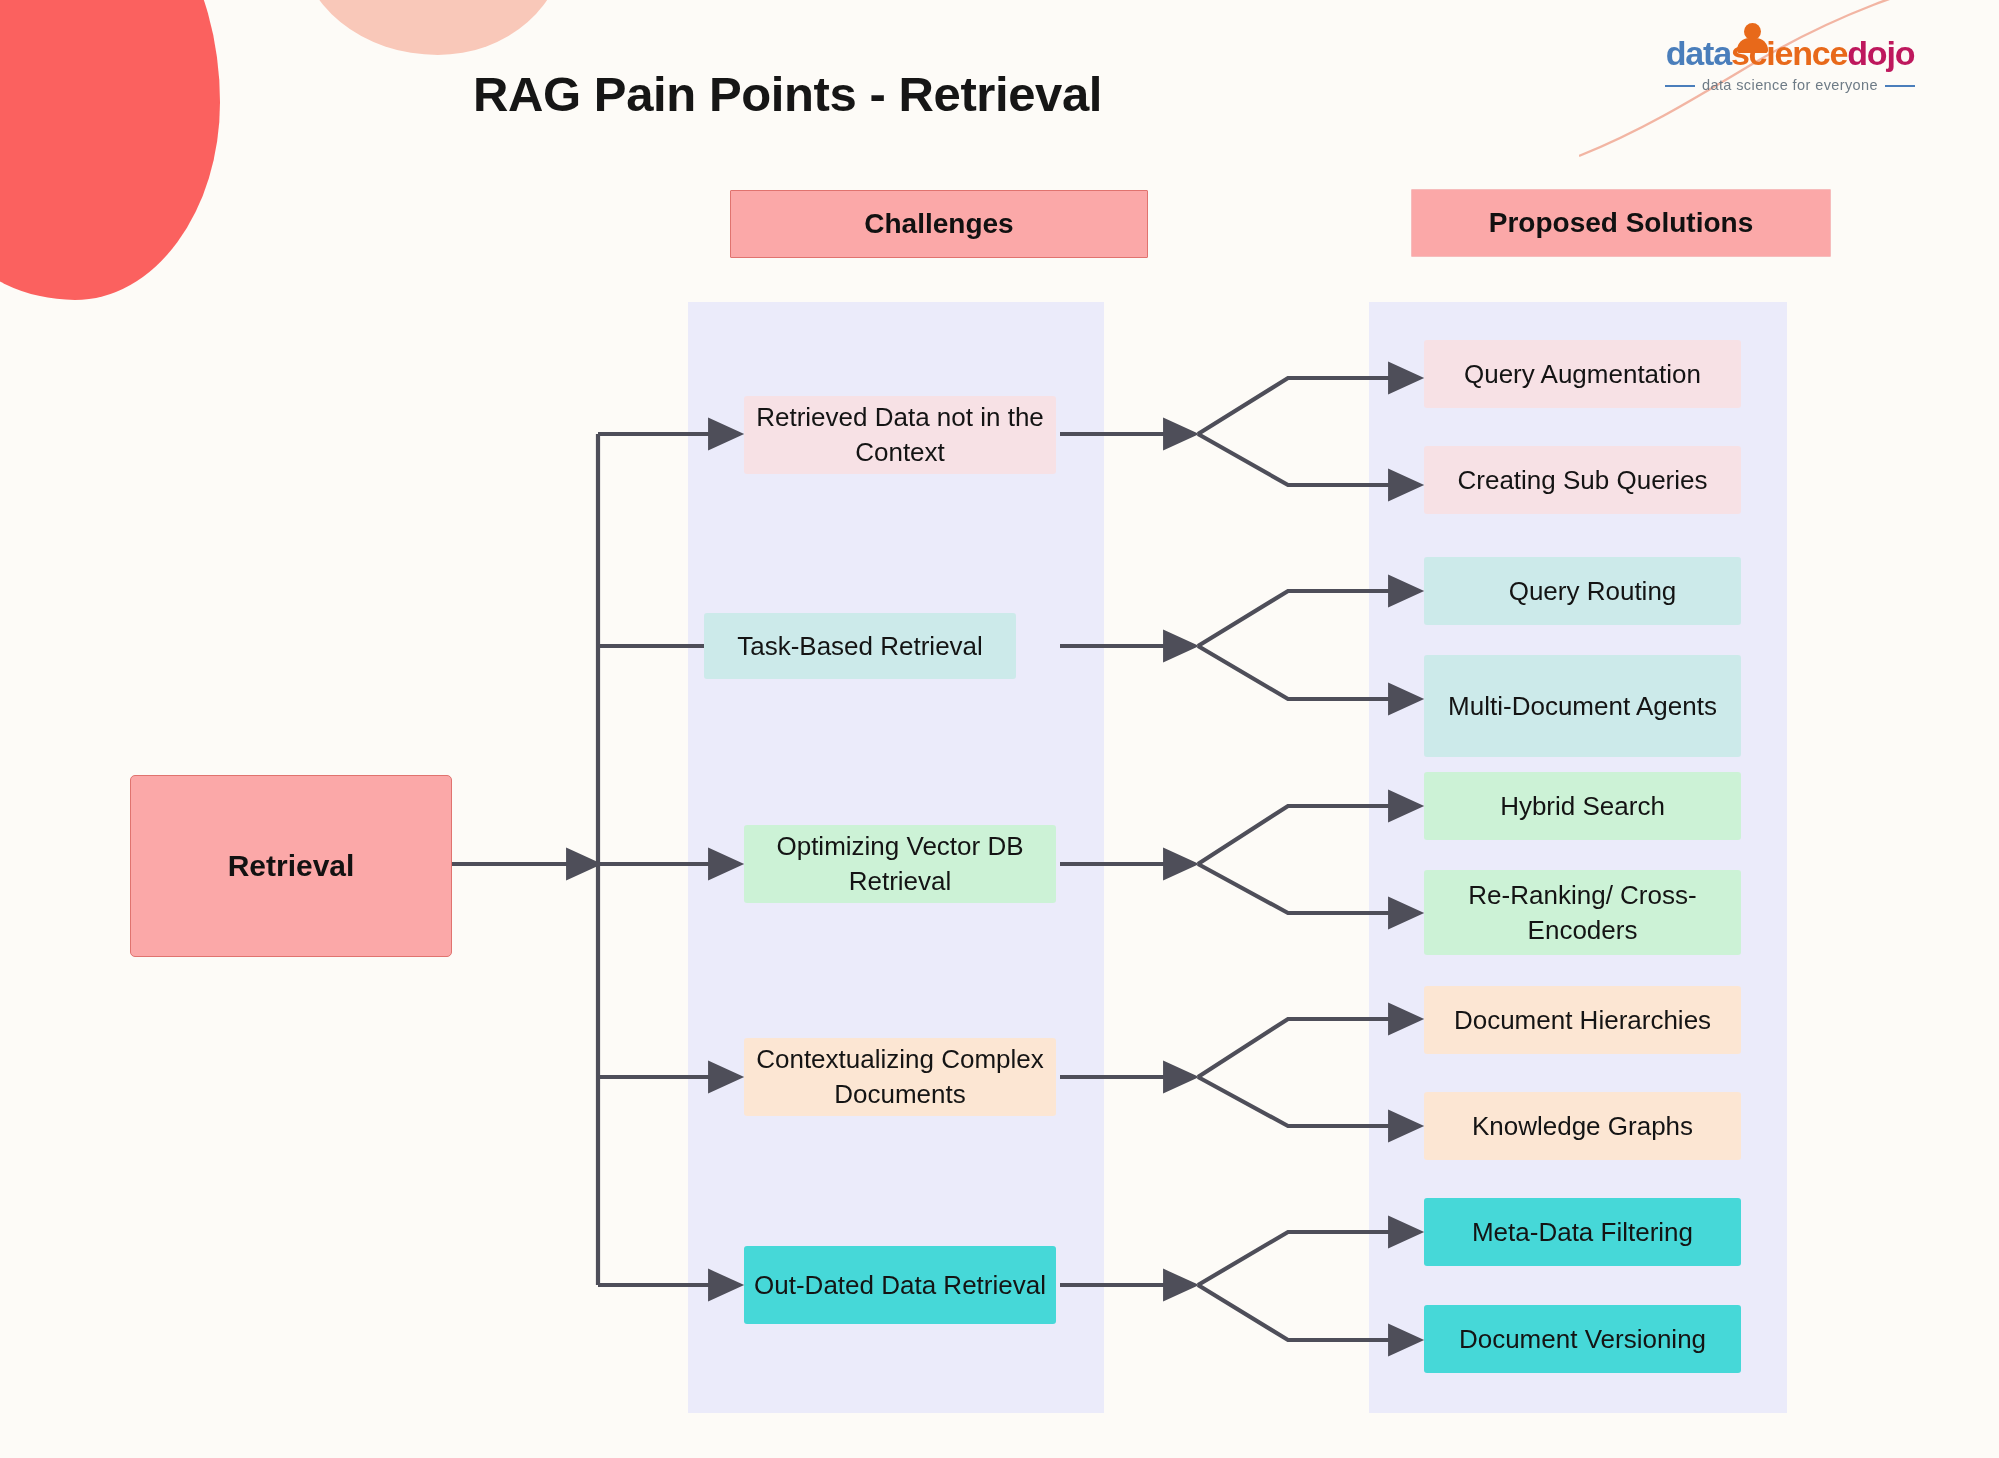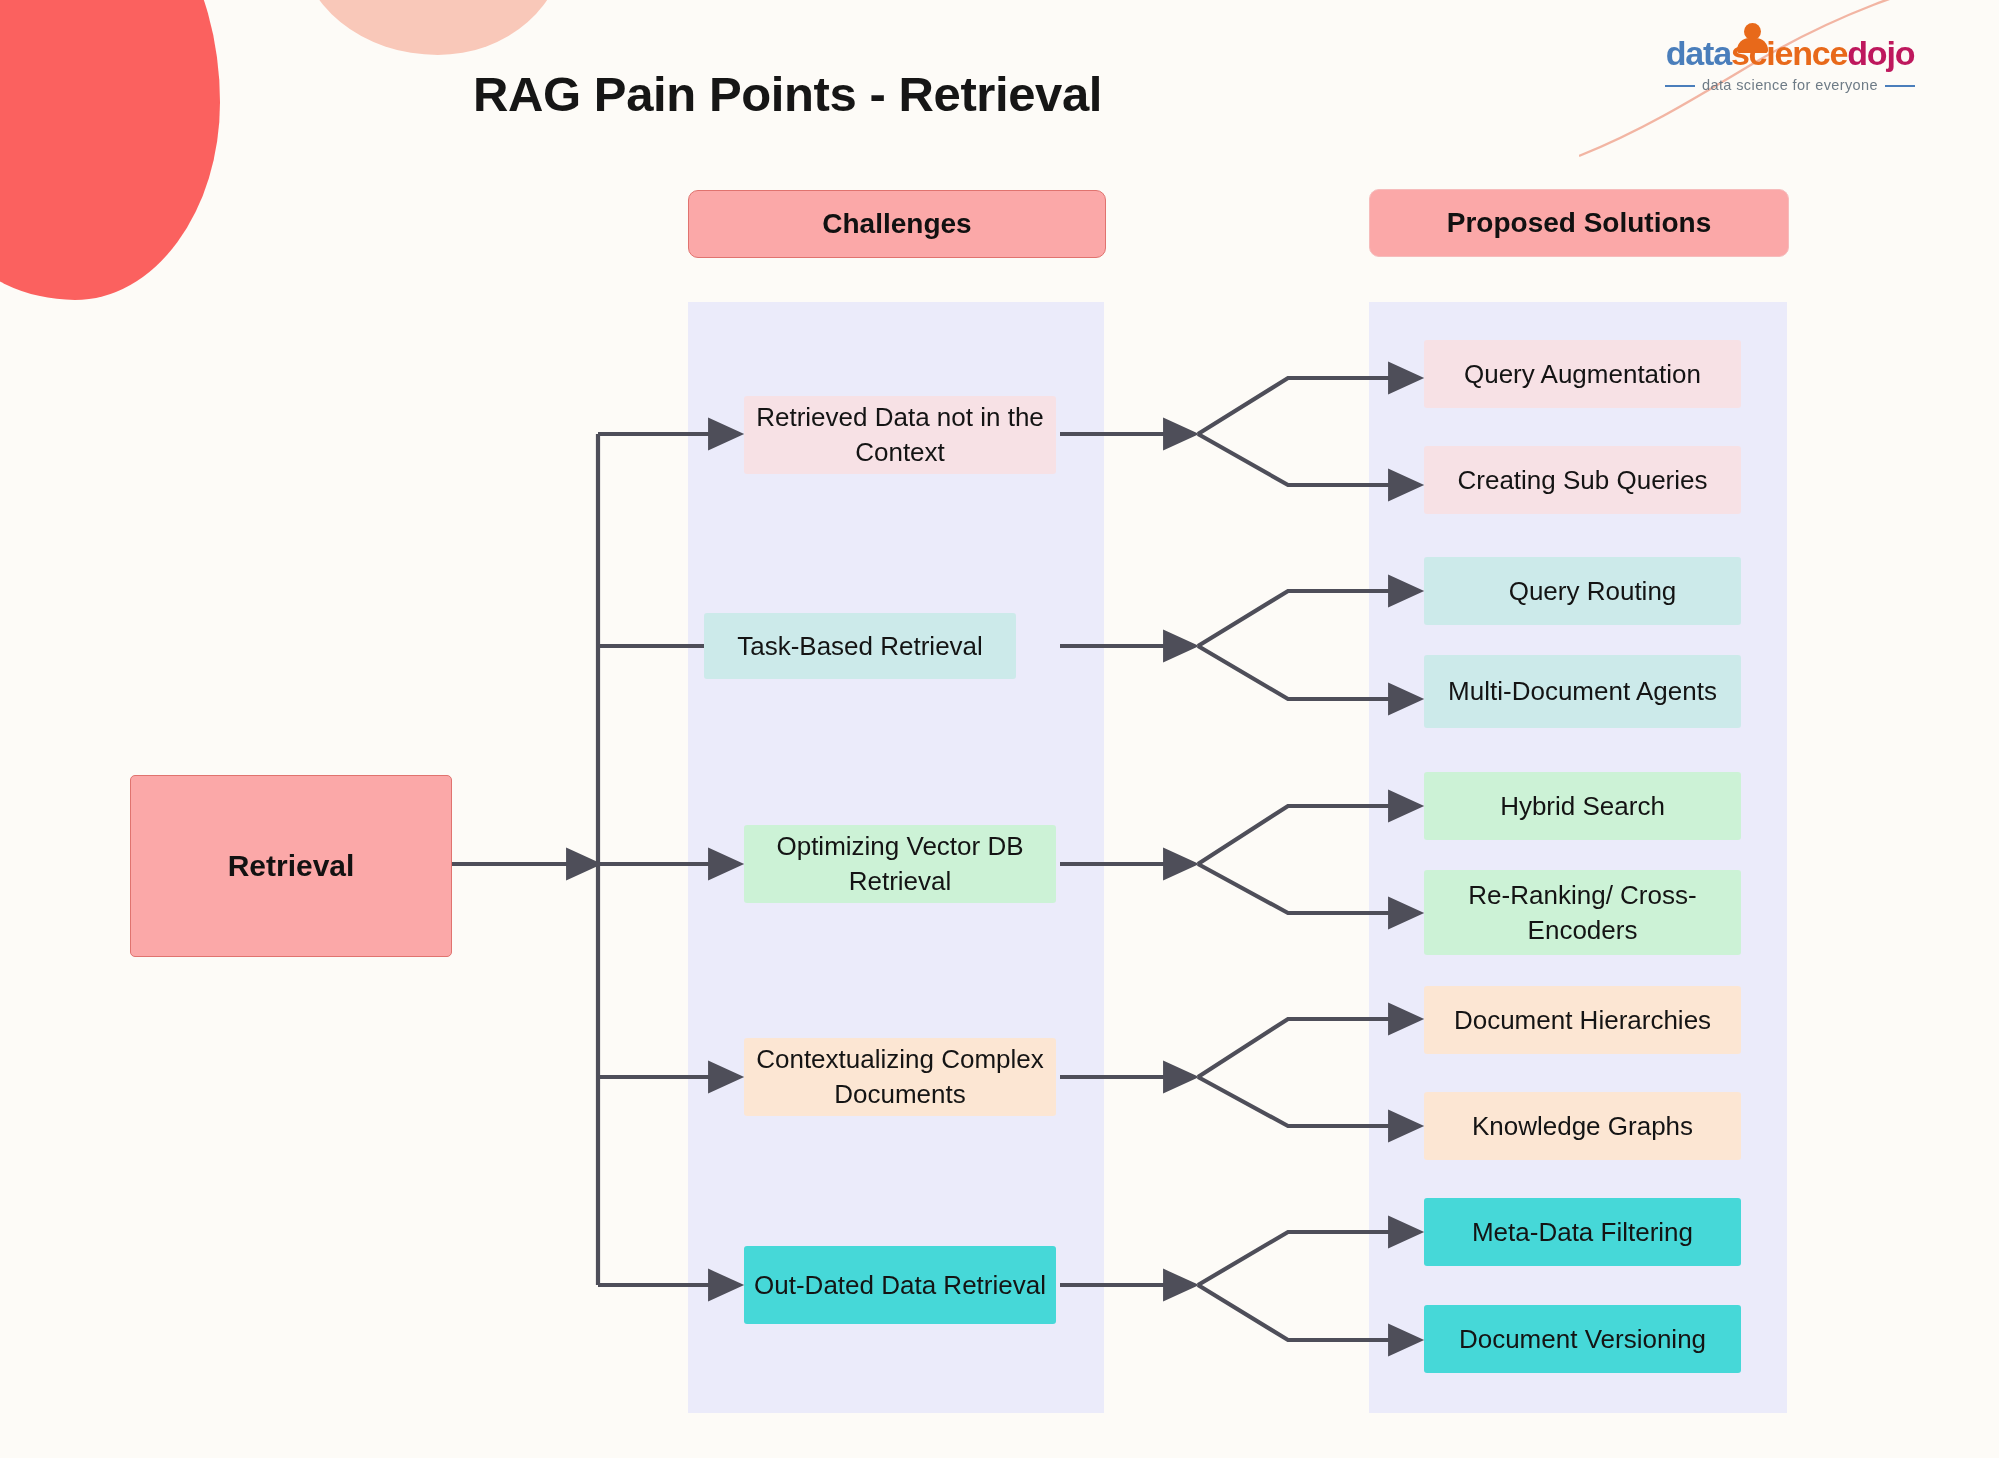--- a/index.html
+++ b/index.html
@@ -44,21 +44,21 @@
   .dojo-head{position:absolute;left:104px;top:-13px;width:17px;height:17px;border-radius:50%;background:#E8691A;}
   .dojo-body{position:absolute;left:97px;top:2px;width:31px;height:15px;border-radius:13px 13px 3px 3px;background:#E8691A;}
   .logo-tag{margin-top:7px;font-size:14.5px;color:#6E7B86;letter-spacing:0.4px;white-space:nowrap;}
   .tag-dash{display:inline-block;width:30px;height:2px;background:#4A7EBB;vertical-align:middle;margin:0 7px;}
 
   
   .col-header{
     position:absolute;height:66px;
     display:flex;align-items:center;justify-content:center;
     font-size:28px;font-weight:bold;color:#111;
-    background:#FBA8A8;border:1.5px solid #E0736F;border-radius:10px;
+    background:#FBA8A8;border:1.5px solid #E0736F;border-radius:1px;margin-left:42px;
   }
   #hdr-challenges{left:688px;top:190px;width:416px;}
   #hdr-solutions{left:1369px;top:189px;width:418px;border-color:#F6BCBC;}
 
   
   .lane{position:absolute;background:#EBEBFA;}
   #lane-challenges{left:688px;top:302px;width:416px;height:1111px;}
   #lane-solutions{left:1369px;top:302px;width:418px;height:1111px;}
 
   
@@ -179,21 +179,21 @@
 
   <div class="node solution" style="left:1424px;top:340px;height:68px;background:#F7E1E5;">
     <span>Query Augmentation</span>
   </div>
   <div class="node solution" style="left:1424px;top:446px;height:68px;background:#F7E1E5;">
     <span>Creating Sub Queries</span>
   </div>
   <div class="node solution" style="left:1424px;top:557px;height:68px;background:#CCEAEA;padding-left:28px;">
     <span>Query Routing</span>
   </div>
-  <div class="node solution" style="left:1424px;top:655px;height:73px;background:#CCEAEA;">
+  <div class="node solution" style="left:1424px;top:655px;height:102px;background:#CCEAEA;">
     <span>Multi-Document Agents</span>
   </div>
   <div class="node solution" style="left:1424px;top:772px;height:68px;background:#CCF2D6;">
     <span>Hybrid Search</span>
   </div>
   <div class="node solution" style="left:1424px;top:870px;height:85px;background:#CCF2D6;">
     <span>Re-Ranking/ Cross-Encoders</span>
   </div>
   <div class="node solution" style="left:1424px;top:986px;height:68px;background:#FCE6D3;">
     <span>Document Hierarchies</span>

